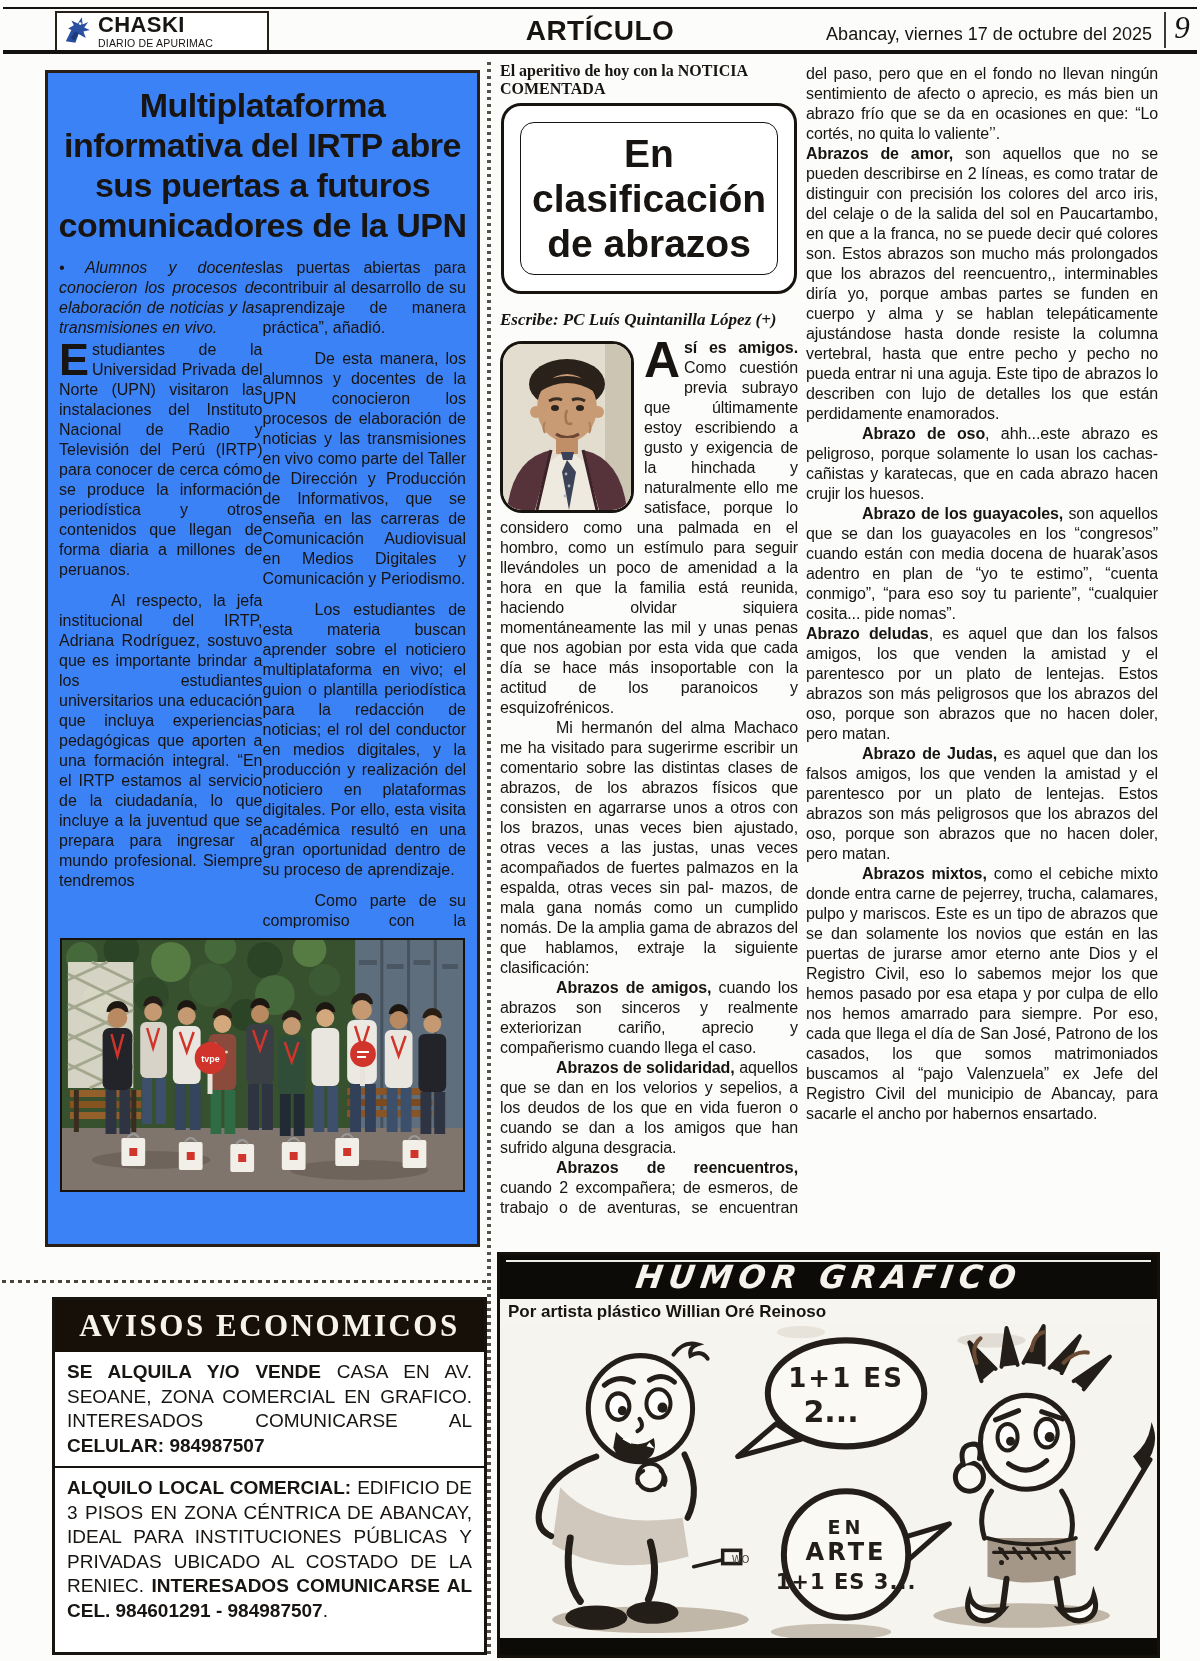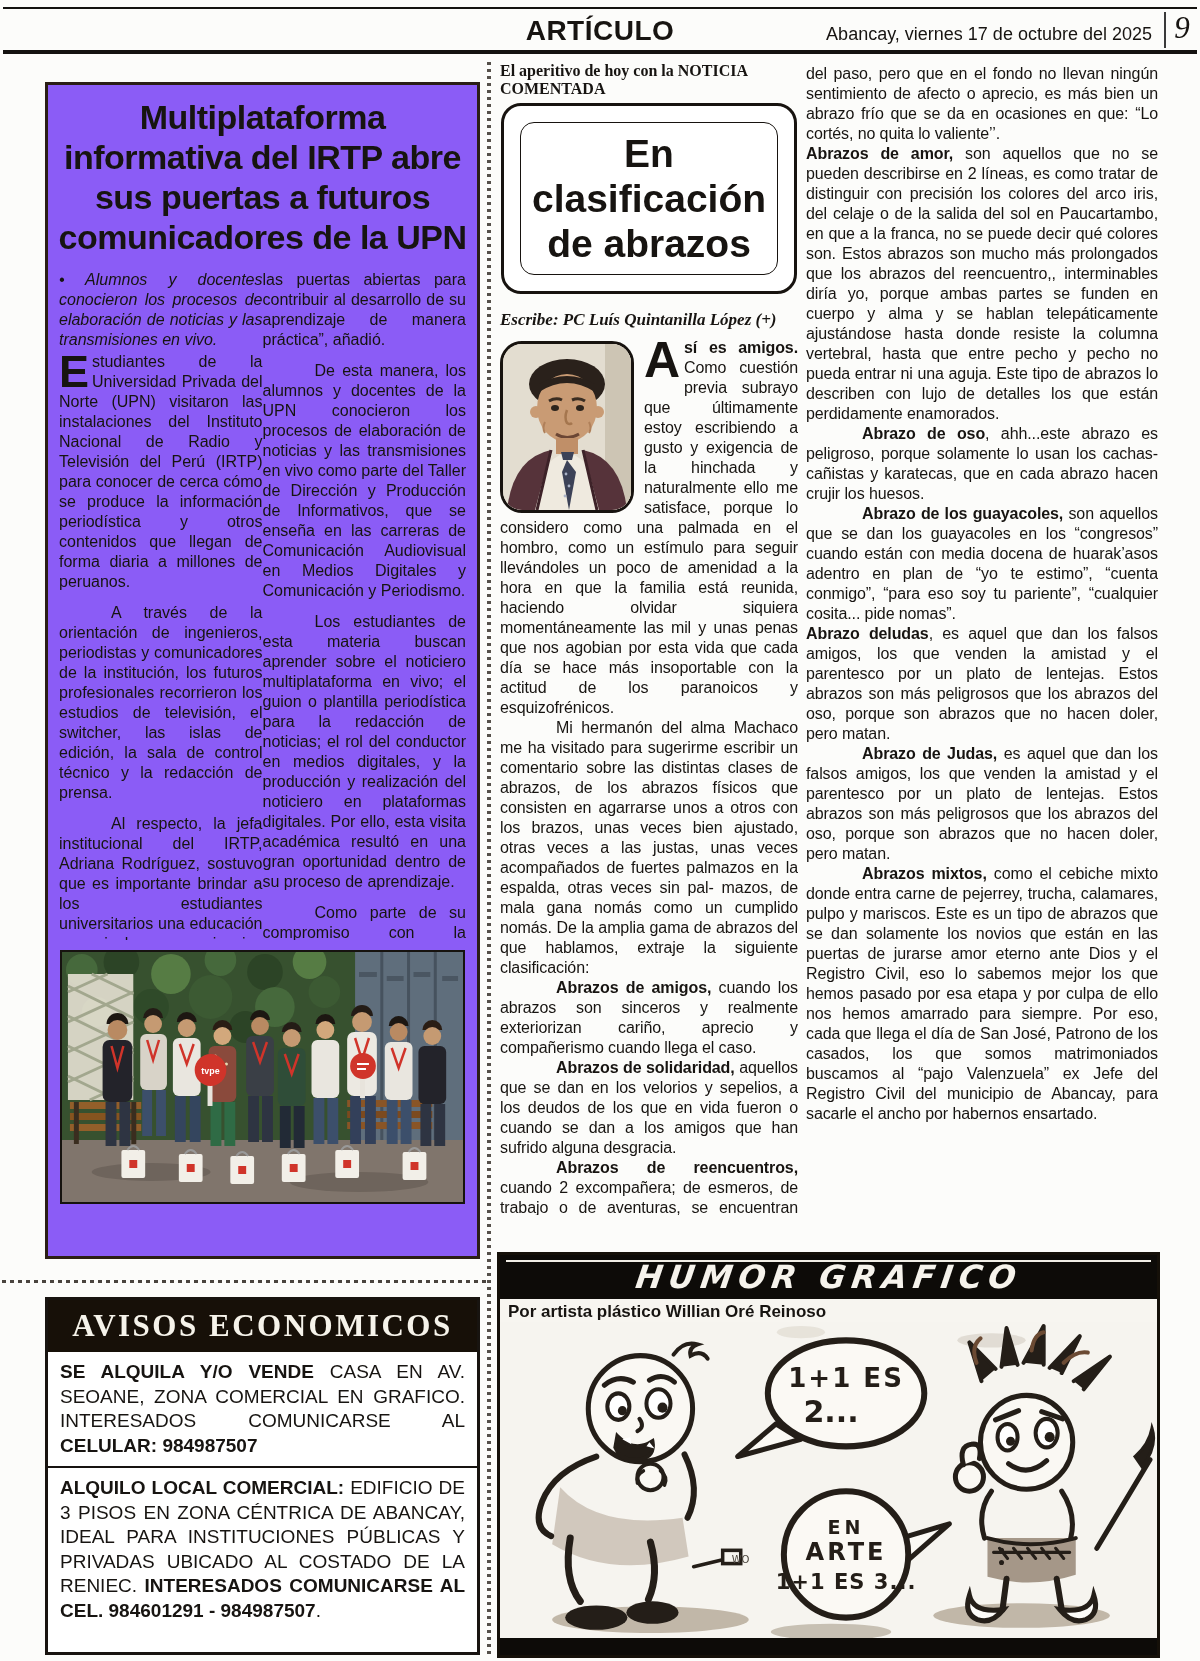--- a/index.html
+++ b/index.html
@@ -12,40 +12,40 @@
             background:#fff;display:flex;align-items:center;gap:5px;padding:0 4px;}
   .brand-name{font-size:22px;font-weight:bold;letter-spacing:.4px;line-height:1.02;}
   .brand-sub{font-size:10.5px;letter-spacing:.2px;}
   .section-title{position:absolute;left:300px;width:600px;top:15px;text-align:center;
                  font-size:28px;font-weight:bold;letter-spacing:.5px;}
   .date-line{position:absolute;right:48px;top:24px;font-size:18px;}
   .pn-rule{position:absolute;right:34px;top:12px;width:2px;height:36px;background:#3a3a3a;}
   .page-number{position:absolute;right:4px;top:10px;width:28px;text-align:center;
                font-family:"Liberation Serif",serif;font-style:italic;font-size:31px;}
   
-  .lbox{position:absolute;left:45px;top:82px;width:429px;height:1171px;border:3px solid #2b1e15;
-        background:#8b5cf6;overflow:hidden;}
+  .lbox{position:absolute;left:45px;top:70px;width:429px;height:1171px;border:3px solid #2b1e15;
+        background:#3b82f6;overflow:hidden;}
   .lbox h1{margin:12px 6px 13px;text-align:center;font-size:34px;line-height:40px;
            letter-spacing:-.5px;font-weight:bold;}
   .lcols{display:flex;padding:0 11px;height:670px;overflow:hidden;
          font-size:16px;line-height:20px;text-align:justify;}
   .lcol{flex:1;min-width:0;}
   .lcols p{margin:0;}
   .lead{font-style:italic;margin-bottom:2px !important;}
   .ind p, p.ind{text-indent:52px;margin-top:11px;}
   .dropcap{float:left;font-size:45px;line-height:37px;font-weight:bold;padding:1px 3px 0 0;}
   .lphoto{margin:10px 12px 0;height:250px;border:2px solid #16130f;overflow:hidden;background:#37512f;}
   .lphoto svg{display:block;width:100%;height:100%;}
   
   .hdash{position:absolute;left:2px;top:1280px;width:485px;height:3px;
          background:repeating-linear-gradient(90deg,#4a443e 0 4px,transparent 4px 8px);}
   .vdots{position:absolute;left:487px;top:62px;width:4px;height:1596px;
          background:repeating-linear-gradient(180deg,#55504a 0 3px,transparent 3px 7px);}
   
-  .avisos{position:absolute;left:45px;top:1297px;width:429px;height:352px;border:3px solid #181410;
+  .avisos{position:absolute;left:52px;top:1297px;width:429px;height:352px;border:3px solid #181410;
           background:#fff;overflow:hidden;}
   .av-banner{height:52px;background:#171008;color:#f6f3ea;display:flex;align-items:center;
              justify-content:center;font-family:"Liberation Serif",serif;font-weight:bold;
              font-size:31px;letter-spacing:2.5px;}
   .ad{padding:8px 12px;font-size:19px;line-height:24.5px;text-align:justify;}
   .ad-div{height:2px;background:#171310;}
   
   .mcol{position:absolute;left:500px;top:62px;width:298px;}
   .rcol{position:absolute;left:806px;top:64px;width:352px;}
   .kicker{font-family:"Liberation Serif",serif;font-weight:bold;font-size:16px;margin:0 0 5px;}
@@ -76,33 +76,45 @@
   .cartoon svg{position:absolute;inset:0;width:100%;height:100%;}
   .humor-footer{height:17px;background:#0d0b08;flex:0 0 auto;}
   b{font-weight:bold;}
 </style>
 </head>
 <body>
 
 <div class="page">
 
   <div class="rule-top"></div>
+  <div class="logo-box">
+    <span>
+      <svg width="32" height="32" viewBox="0 0 40 40">
+        <path d="M6 34 L13 20 L9 18 L16 14 L13 8 L21 12 L26 4 L27 13 L34 10 L29 17 L36 20 L28 22 L31 30 L22 25 L18 36 Z" fill="#2a4f9e"></path>
+        <circle cx="24" cy="12" r="1.6" fill="#fff"></circle>
+        <path d="M12 30 l6 -8 l4 2 l-5 9 z" fill="#1c3a78"></path>
+      </svg>
+    </span>
+    <span>
+      <div class="brand-name">CHASKI</div>
+      <div class="brand-sub">DIARIO DE APURIMAC</div>
+    </span>
+  </div>
   <div class="section-title">ARTÍCULO</div>
   <div class="date-line">Abancay, viernes 17 de octubre del 2025</div>
   <div class="pn-rule"></div>
   <div class="page-number">9</div>
   <div class="rule-head"></div>
 
   <div class="lbox">
     <h1>Multiplataforma informativa del IRTP abre sus puertas a futuros comunicadores de la UPN</h1>
     <div class="lcols">
       <div class="lcol">
         <p class="lead">• Alumnos y docentes conocieron los procesos de elaboración de noticias y las transmisiones en vivo.</p>
         <p><span class="dropcap">E</span><span>studiantes de la Universidad Privada del Norte (UPN) visitaron las instalaciones del Instituto Nacional de Radio y Televisión del Perú (IRTP) para conocer de cerca cómo se produce la información periodística y otros contenidos que llegan de forma diaria a millones de peruanos.</span></p>
-        <p class="ind">A través de la orientación de ingenieros, periodistas y comunicadores de la institución, los futuros profesionales recorrieron los estudios de televisión, el switcher, las islas de edición, la sala de control técnico y la redacción de prensa.</p>
         <p class="ind">Al respecto, la jefa institucional del IRTP, Adriana Rodríguez, sostuvo que es importante brindar a los estudiantes universitarios una educación que incluya experiencias pedagógicas que aporten a una formación integral. “En el IRTP estamos al servicio de la ciudadanía, lo que incluye a la juventud que se prepara para ingresar al mundo profesional. Siempre tendremos</p>
       </div>
       <div class="lcol">
         <p>las puertas abiertas para contribuir al desarrollo de su aprendizaje de manera práctica”, añadió.</p>
         <p class="ind">De esta manera, los alumnos y docentes de la UPN conocieron los procesos de elaboración de noticias y las transmisiones en vivo como parte del Taller de Dirección y Producción de Informativos, que se enseña en las carreras de Comunicación Audiovisual en Medios Digitales y Comunicación y Periodismo.</p>
         <p class="ind">Los estudiantes de esta materia buscan aprender sobre el noticiero multiplataforma en vivo; el guion o plantilla periodística para la redacción de noticias; el rol del conductor en medios digitales, y la producción y realización del noticiero en plataformas digitales. Por ello, esta visita académica resultó en una gran oportunidad dentro de su proceso de aprendizaje.</p>
         <p class="ind">Como parte de su compromiso con la ciudadanía, el IRTP abre sus puertas a estudiantes y al público en general para que conozcan de cerca su multiplataforma informativa.</p>
       </div>
     </div>
     <div class="lphoto">

